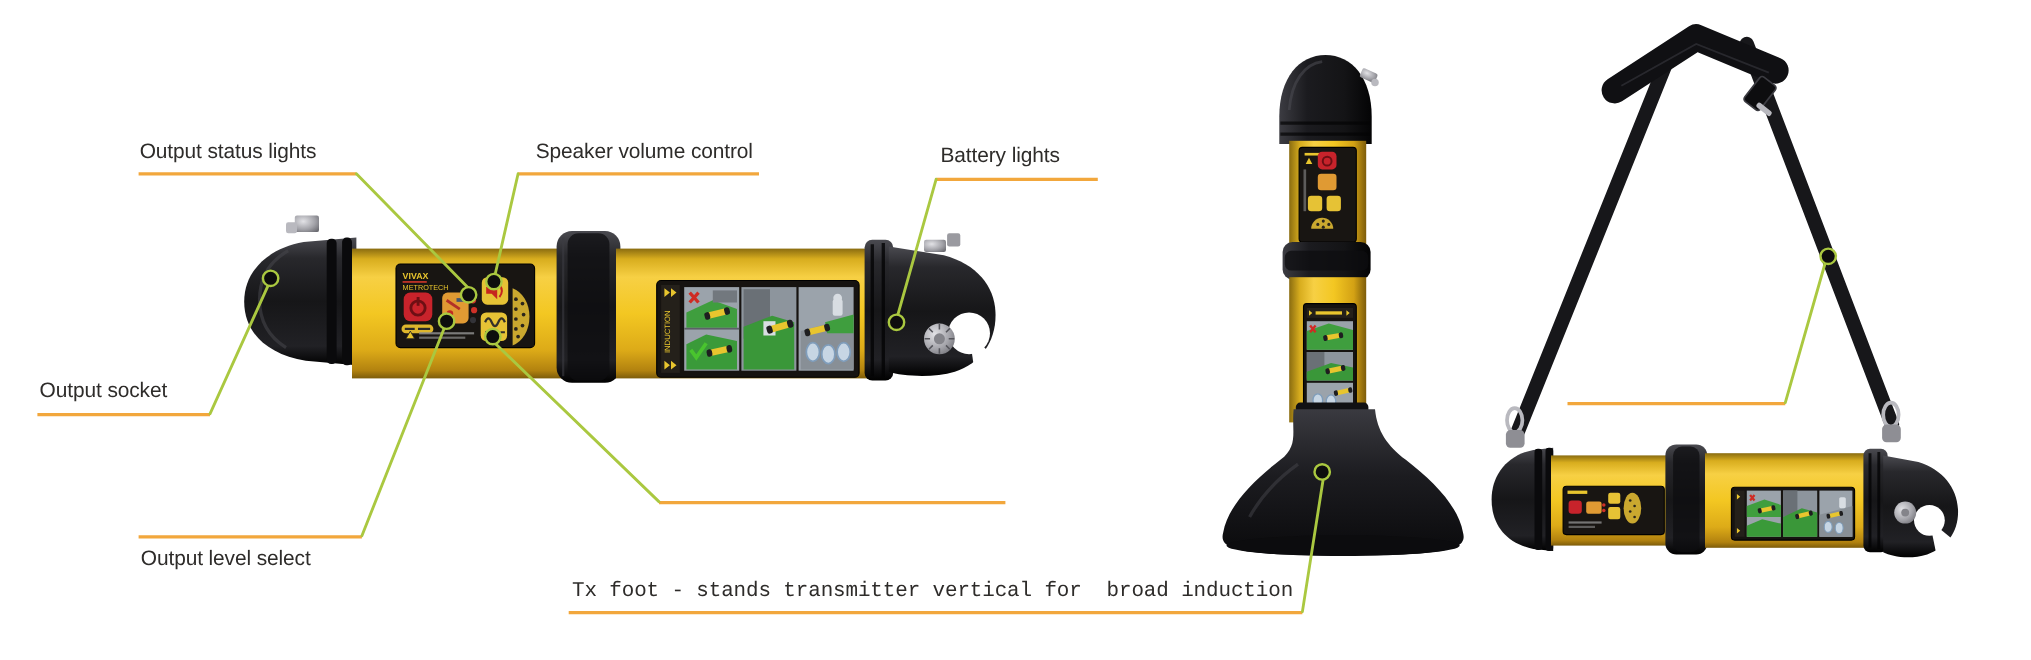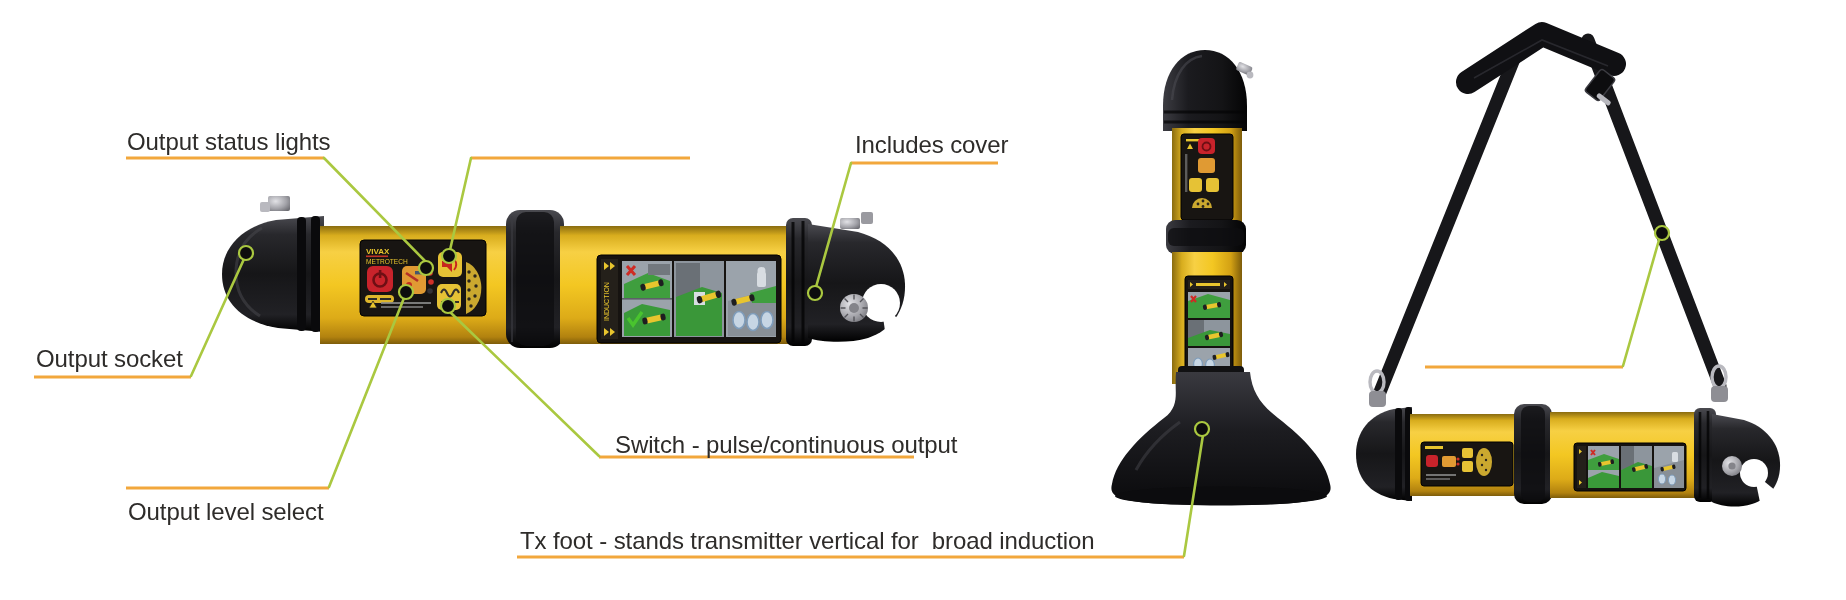--- a/index.html
+++ b/index.html
@@ -1,19 +1,19 @@
 <!DOCTYPE html>
 <html><head>
 <meta charset="utf-8">
 <style>
   html,body{margin:0;padding:0;background:#ffffff;}
   .stage{position:relative;width:1846px;height:600px;background:#ffffff;overflow:hidden;
          font-family:"Liberation Sans","DejaVu Sans",sans-serif;}
   .stage svg{position:absolute;left:0;top:0;}
-  .callout-label{position:absolute;font-size:24px;line-height:1.25;color:#2e2c2a;
+  .callout-label{position:absolute;font-size:19px;line-height:1.25;color:#2e2c2a;
                  white-space:pre-wrap;letter-spacing:-0.1px;}
 </style>
 </head>
 <body>
 
 <div class="stage">
 
 <svg width="1846" height="600" viewBox="0 0 1846 600">
   <defs>
     <linearGradient id="yv" x1="0" y1="0" x2="0" y2="1">
@@ -374,18 +374,18 @@
     <circle cx="815" cy="293" r="7"></circle>
     <circle cx="246" cy="253" r="7"></circle>
     <circle cx="406" cy="292" r="7"></circle>
     <circle cx="448" cy="306" r="7"></circle>
     <circle cx="1202" cy="429" r="7"></circle>
     <circle cx="1662" cy="233" r="7"></circle>
   </g>
 </svg>
 
   <div class="callout-label" style="left:127px;top:127px;">Output status lights</div>
-  <div class="callout-label" style="left:855px;top:130px;">Includes cover</div>
+  <div class="callout-label" style="left:487px;top:127px;">Speaker volume control</div>
+  <div class="callout-label" style="left:855px;top:130px;">Battery lights</div>
   <div class="callout-label" style="left:36px;top:344px;">Output socket</div>
   <div class="callout-label" style="left:128px;top:457px;margin-top:40px;">Output level select</div>
-  <div class="callout-label" style="left:615px;top:430px;">Switch - pulse/continuous output</div>
-  <div class="callout-label" style="left:520px;top:526px;">Tx foot - stands transmitter vertical for  broad induction</div>
+  <div class="callout-label" style="left:520px;top:526px;font-family:Liberation Mono, monospace;">Tx foot - stands transmitter vertical for  broad induction</div>
 </div>
 
 </body></html>

